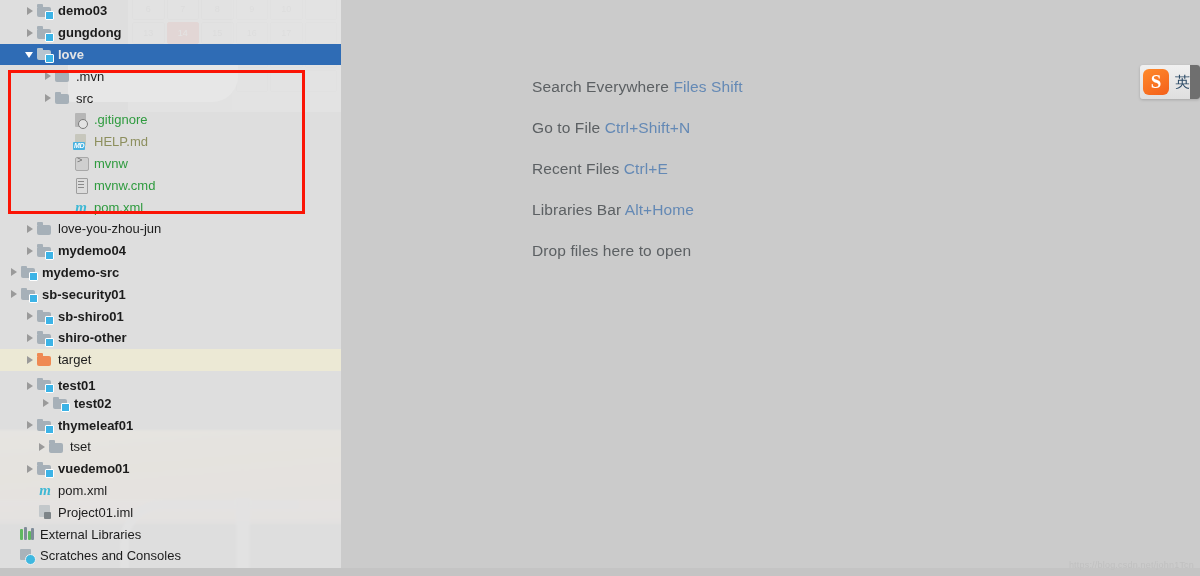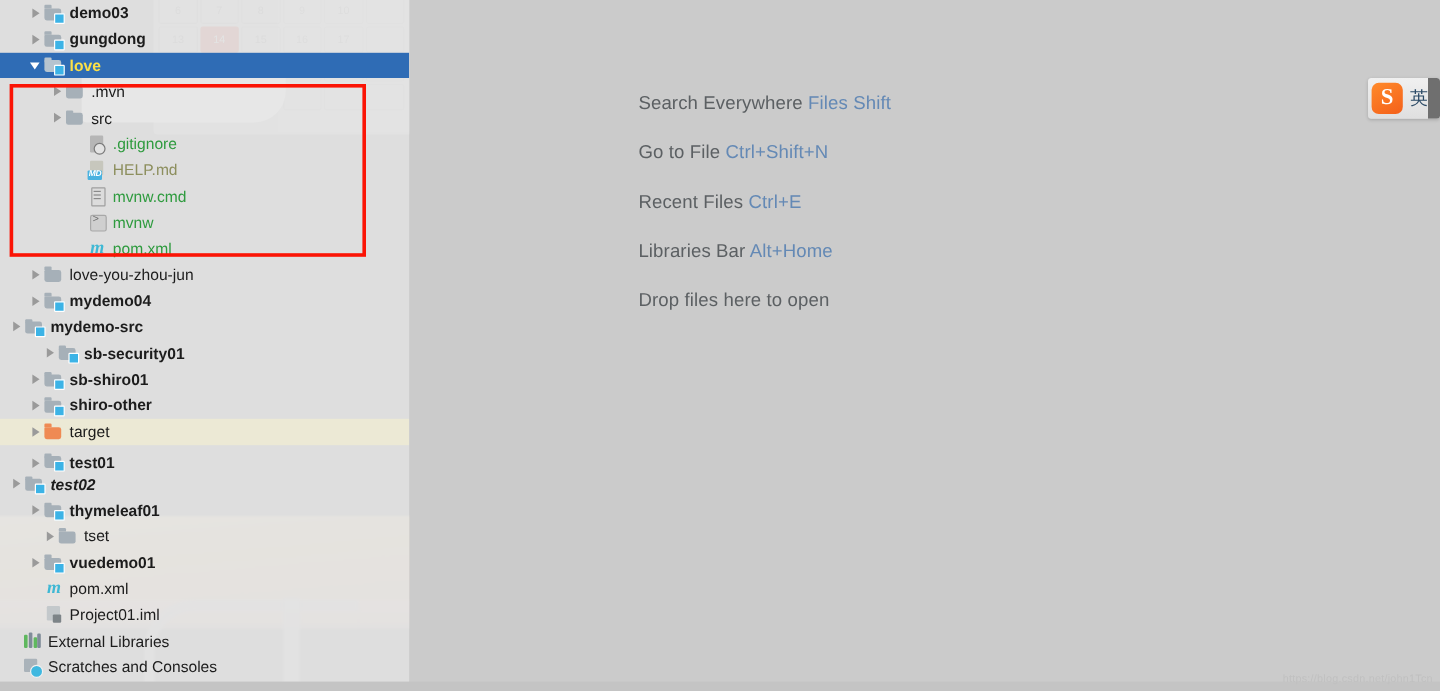--- a/index.html
+++ b/index.html
@@ -147,21 +147,21 @@
     position: relative;
     height: 21.8px;
     display: flex;
     align-items: center;
     font-size: 13px;
     color: #1c1c1c;
     white-space: nowrap;
   }
   .tree-row.selected {
     background: #2f6cb5;
-    color: #fde047;
+    color: #e5e5e5;
   }
   .tree-row.target-row {
     background: rgba(246, 241, 208, 0.62);
   }
   .arrow {
     width: 13px;
     height: 13px;
     flex: 0 0 13px;
     position: relative;
   }
@@ -518,32 +518,32 @@
       </div>
       <div class="tree-row" style="padding-left: 60px;">
         <span class="arrow"></span>
         <span class="icon ic-md">
           <i class="ic-md-tag">MD</i>
         </span>
         <span class="label olive">HELP.md</span>
       </div>
       <div class="tree-row" style="padding-left: 60px;">
         <span class="arrow"></span>
+        <span class="icon ic-script"></span>
+        <span class="label green">mvnw</span>
+      </div>
+      <div class="tree-row" style="padding-left: 60px;">
+        <span class="arrow"></span>
         <span class="icon ic-cmd">
           <i class="lines"></i>
         </span>
         <span class="label green">mvnw.cmd</span>
       </div>
       <div class="tree-row" style="padding-left: 60px;">
         <span class="arrow"></span>
-        <span class="icon ic-script"></span>
-        <span class="label green">mvnw</span>
-      </div>
-      <div class="tree-row" style="padding-left: 60px;">
-        <span class="arrow"></span>
         <span class="icon ic-maven">m</span>
         <span class="label green">pom.xml</span>
       </div>
       <div class="tree-row" style="padding-left: 24px;">
         <span class="arrow right"></span>
         <span class="icon ic-folder"></span>
         <span class="label">love-you-zhou-jun</span>
       </div>
       <div class="tree-row" style="padding-left: 24px;">
         <span class="arrow right"></span>
@@ -552,21 +552,21 @@
         </span>
         <span class="label bold">mydemo04</span>
       </div>
       <div class="tree-row" style="padding-left: 8px;">
         <span class="arrow right"></span>
         <span class="icon ic-folder module">
           <i class="badge"></i>
         </span>
         <span class="label bold">mydemo-src</span>
       </div>
-      <div class="tree-row" style="padding-left: 36px; text-align: center;">
+      <div class="tree-row" style="padding-left: 8px; text-align: center;">
         <span class="arrow right"></span>
         <span class="icon ic-folder module">
           <i class="badge"></i>
         </span>
         <span class="label bold">sb-security01</span>
       </div>
       <div class="tree-row" style="padding-left: 24px;">
         <span class="arrow right"></span>
         <span class="icon ic-folder module">
           <i class="badge"></i>
@@ -585,21 +585,21 @@
         <span class="icon ic-folder orange"></span>
         <span class="label">target</span>
       </div>
       <div class="tree-row" style="padding-left: 24px; align-items: flex-end;">
         <span class="arrow right"></span>
         <span class="icon ic-folder module">
           <i class="badge"></i>
         </span>
         <span class="label bold">test01</span>
       </div>
-      <div class="tree-row" style="padding-left: 8px; font-style: italic;">
+      <div class="tree-row" style="padding-left: 40px;">
         <span class="arrow right"></span>
         <span class="icon ic-folder module">
           <i class="badge"></i>
         </span>
         <span class="label bold">test02</span>
       </div>
       <div class="tree-row" style="padding-left: 24px;">
         <span class="arrow right"></span>
         <span class="icon ic-folder module">
           <i class="badge"></i>

